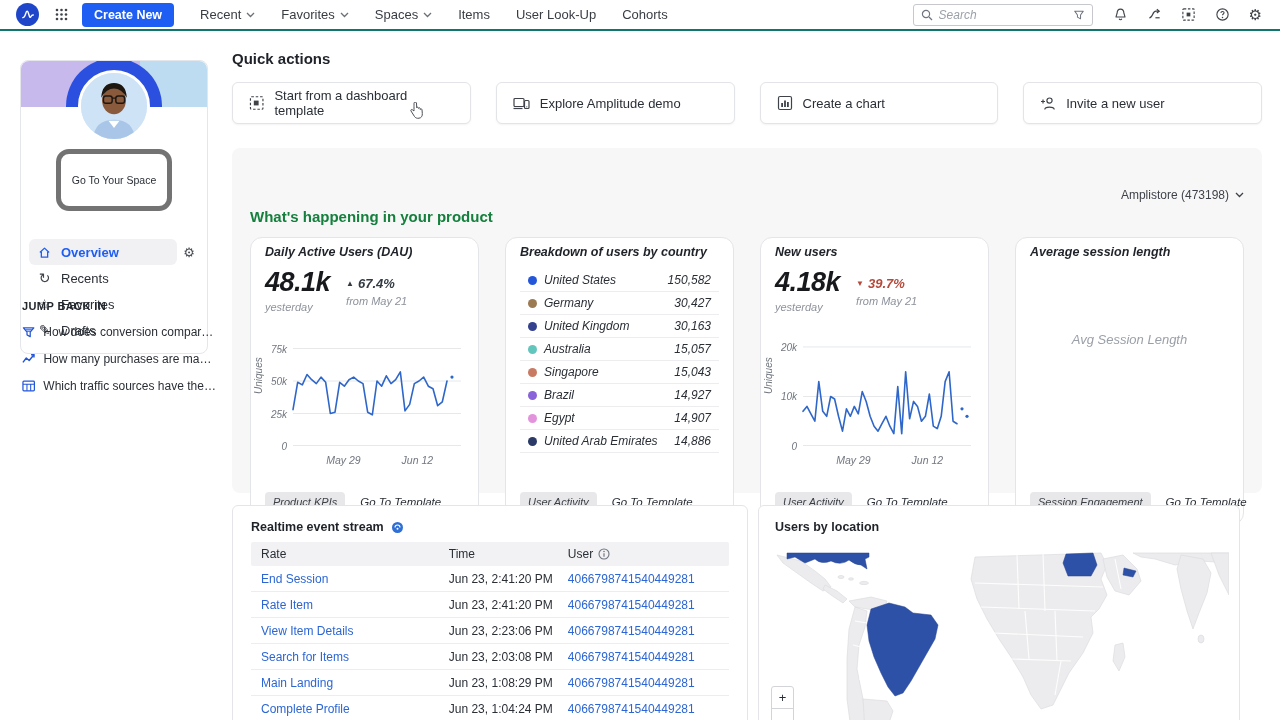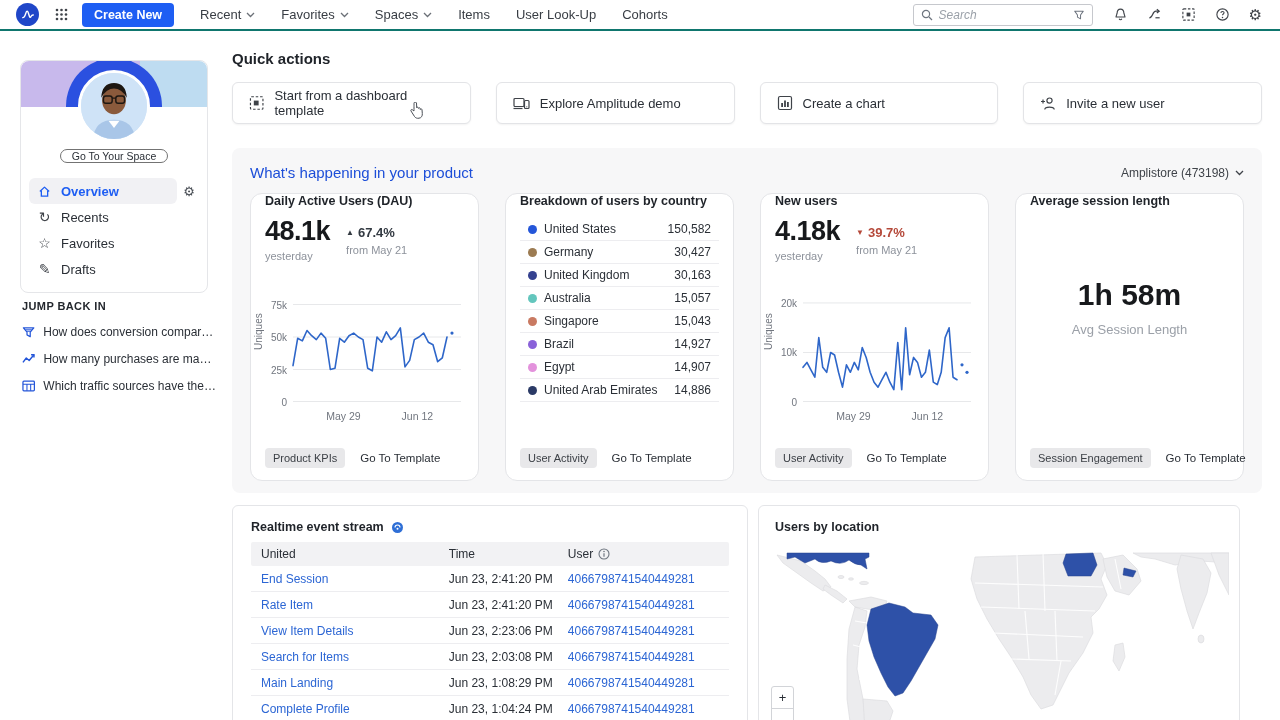--- a/index.html
+++ b/index.html
@@ -25,22 +25,22 @@
   
   .profile-card { position: absolute; left: 20px; top: 60px; width: 188px; background: #fff;
     border: 1px solid #e5e6e9; border-radius: 8px; padding-bottom: 10px; }
   .banner { position: relative; height: 46px; border-radius: 8px 8px 0 0; overflow: hidden; }
   .banner-lav { position: absolute; left: 0; top: 0; bottom: 0; width: 64%; background: #c8b9ec; }
   .banner-sky { position: absolute; right: 0; top: 0; bottom: 0; width: 36%; background: #bedcf1; }
   .banner-arc { position: absolute; left: 50%; top: 45px; width: 96px; height: 96px; border-radius: 50%;
     background: #2b50e0; transform: translate(-50%, -50%); }
   .avatar { position: absolute; left: 50%; top: 9px; transform: translateX(-50%); width: 72px; height: 72px;
     border-radius: 50%; border: 3px solid #fff; overflow: hidden; background: #cfe3f7; z-index: 3; }
-  .go-space { display: block; margin: 42px auto 15px; background: #fff; border: 1px solid #737373; border-radius: 13px;
-    font-size: 10.5px; color: #2a2f36; padding: 0 11px; cursor: pointer; font-family: "Liberation Sans", sans-serif; }
+  .go-space { display: block; margin: 42px auto 28px; background: #fff; border: 5px solid #737373; border-radius: 13px;
+    font-size: 10.5px; color: #2a2f36; padding: 20px 11px; cursor: pointer; font-family: "Liberation Sans", sans-serif; }
   .side-menu { padding: 0 8px; }
   .menu-top { display: flex; align-items: center; }
   .menu-row { display: flex; align-items: center; gap: 9px; height: 26px; padding: 0 8px; font-size: 13px;
     color: #2a2f36; border-radius: 6px; cursor: pointer; flex: 1; }
   .menu-row.active { background: #f1f1f4; color: #1E5EF3; font-weight: 700; }
   .menu-row .mi { width: 15px; display: flex; justify-content: center; font-size: 14px; line-height: 1; color: #3f4349; }
   .menu-row.active .mi { color: #1E5EF3; }
   .side-gear { font-size: 13px; color: #4a4f56; padding: 0 4px 0 6px; cursor: pointer; line-height: 1; }
   .jumpback { position: absolute; left: 22px; top: 300px; width: 196px; }
   .jb-title { font-size: 11px; font-weight: 700; color: #23272d; letter-spacing: .4px; }
@@ -53,24 +53,24 @@
     grid-template-columns: repeat(4, 1fr); gap: 25px; }
   .qa-card { height: 42px; background: #fff; border: 1px solid #e3e4e7; border-radius: 6px;
     box-shadow: 0 1px 2px rgba(0,0,0,.05); display: flex; align-items: center; gap: 10px; padding: 0 16px;
     font-size: 13px; color: #2a2f36; cursor: pointer; }
   .cursor-glyph { position: absolute; left: 410px; top: 102px; z-index: 6; }
 
   
   .panel { position: absolute; left: 232px; top: 148px; width: 1030px; height: 345px;
     background: #f7f7f8; border-radius: 8px; }
   .panel-head { display: flex; justify-content: space-between; align-items: center; padding: 16px 18px 0; }
-  .panel-title { font-size: 15px; font-weight: 400; color: #1d4ed8; }
+  .panel-title { font-size: 15px; font-weight: 700; color: #15803d; margin-top: 44px; }
   .proj-select { display: flex; align-items: center; gap: 6px; font-size: 12px; color: #3f4349; cursor: pointer; }
   .cards { display: grid; grid-template-columns: repeat(4, 1fr); gap: 26px; padding: 12px 18px 18px; }
-  .metric-card { position: relative; height: 288px; background: #fff; border: 1px solid #e4e5e8; border-radius: 12px; padding: 0 14px; }
+  .metric-card { position: relative; height: 288px; background: #fff; border: 1px solid #e4e5e8; border-radius: 12px; padding: 7px 14px; font-style: italic; }
   .m-title { font-size: 12.5px; font-weight: 700; color: #1f2329; }
   .m-valrow { display: flex; gap: 16px; margin-top: 8px; }
   .m-value { font-size: 27px; font-weight: 700; color: #17191c; letter-spacing: -.5px; }
   .m-period { font-size: 11px; color: #8d929b; margin-top: 3px; }
   .m-change { display: flex; align-items: center; gap: 4px; font-size: 13px; font-weight: 700; margin-top: 9px; }
   .m-change .tri { font-size: 8px; line-height: 1; }
   .m-change.up { color: #333a42; }
   .m-change.down { color: #B5493A; }
   .m-compare { font-size: 11px; color: #8d929b; margin-top: 4px; }
   .chart-wrap { position: absolute; left: 0; right: 8px; top: 98px; height: 132px; }
@@ -488,21 +488,20 @@
         </div>
         <div class="m-foot">
           <span class="badge">User Activity</span>
           <span class="tmpl-link">Go To Template</span>
         </div>
       </div>
 
       <div class="metric-card">
         <div class="m-title">Average session length</div>
         <div class="sess-center">
-          <div class="sess-value">1h 58m</div>
           <div class="sess-caption">Avg Session Length</div>
         </div>
         <div class="m-foot">
           <span class="badge">Session Engagement</span>
           <span class="tmpl-link">Go To Template</span>
         </div>
       </div>
     </div>
   </section>
 
@@ -510,21 +509,21 @@
     <div class="s-head">
       <span class="s-title">Realtime event stream</span>
       <svg width="11" height="11" viewBox="0 0 11 11">
           <circle cx="5.5" cy="5.5" r="5.5" fill="#2f6fd6"></circle>
           <path d="M3 5.5a2.5 2.5 0 0 1 5 0" stroke="#fff" stroke-width="1.1" fill="none"></path>
           <circle cx="5.5" cy="6.8" r="1" fill="#fff"></circle>
         </svg>
     </div>
     <div class="s-table">
       <div class="s-hrow">
-        <span>United</span>
+        <span>Rate</span>
         <span>Time</span>
         <span class="s-hcell">
           <span>User</span>
           <svg width="12" height="12" viewBox="0 0 12 12">
               <circle cx="6" cy="6" r="5" stroke="#6f7680" stroke-width="1.1" fill="none"></circle>
               <path d="M6 5.3V8.8" stroke="#6f7680" stroke-width="1.2"></path>
               <circle cx="6" cy="3.5" r=".8" fill="#6f7680"></circle>
             </svg>
         </span>
       </div>

